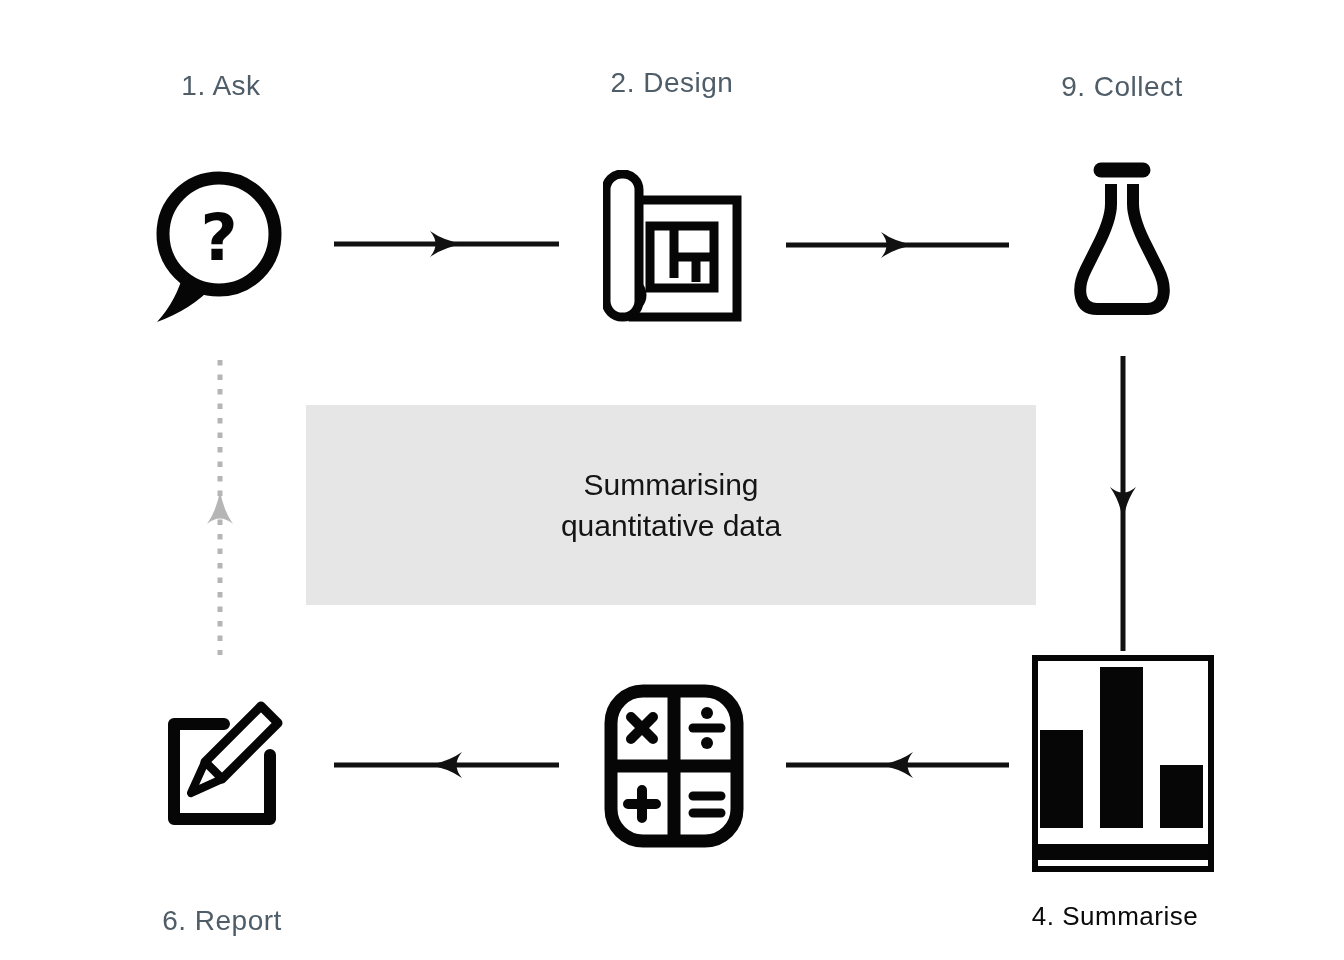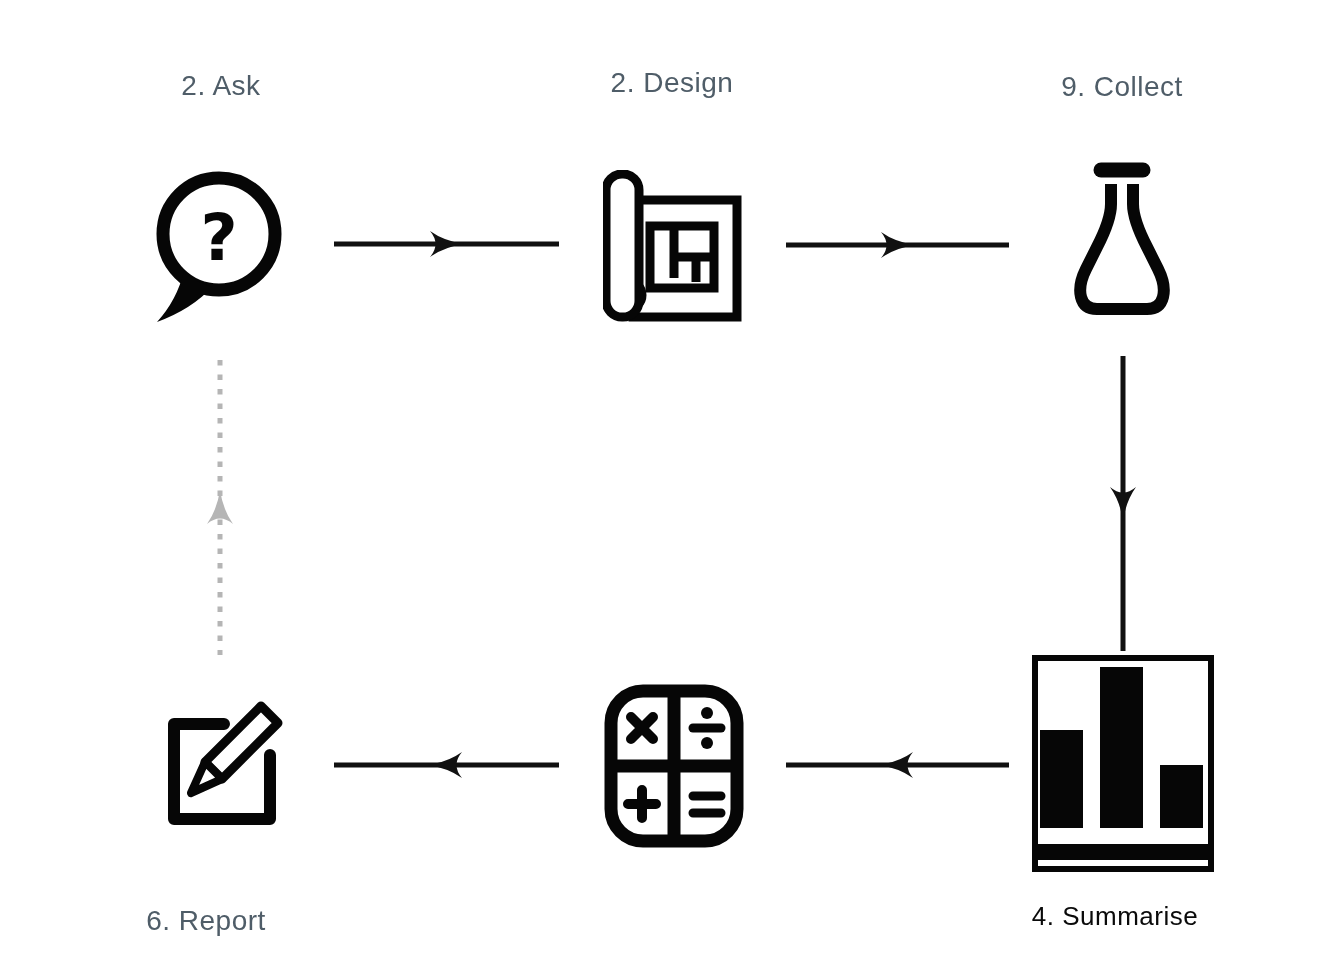--- a/index.html
+++ b/index.html
@@ -65,26 +65,30 @@
     stroke: var(--arrow-dotted, #b5b5b5);
     stroke-dasharray: 5.5 9;
   }
   .arr-head.dotted { fill: var(--arrow-dotted, #b5b5b5); }
 </style>
 </head>
 <body style="--background: #ffffff; --label: #4f5d68; --label-highlight: #0a0a0a; --icon: #060606; --arrow: #111111; --arrow-dotted: #b5b5b5; --box-bg: #e6e6e6; --box-text: #141414;">
 
 <div class="canvas">
 
-  <div class="step-label" style="left:71px; top:70px;">2. Ask</div>
+  <div class="step-label" style="left:71px; top:70px;">1. Ask</div>
   <div class="step-label" style="left:522px; top:67px;">2. Design</div>
   <div class="step-label" style="left:972px; top:71px;">9. Collect</div>
   <div class="step-label highlight" style="left:940px; top:901px;">4. Summarise</div>
-  <div class="step-label" style="left:56px; top:905px;">6. Report</div>
+  <div class="step-label" style="left:72px; top:905px;">6. Report</div>
 
+  <div class="center-box">
+    <div class="box-line">Summarising</div>
+    <div class="box-line">quantitative data</div>
+  </div>
 
   <svg class="abs icon-svg" style="left:152px; top:170px;" width="135" height="155" viewBox="0 0 135 155">
     <circle class="st" cx="67" cy="64" r="56" stroke-width="13"></circle>
     <path class="fl" d="M 32 101 Q 25 130 5 152 Q 40 139 60 117 Q 44 112 32 101 Z"></path>
     <text x="67" y="90" font-size="64" text-anchor="middle">?</text>
   </svg>
 
   <svg class="abs icon-svg" style="left:603px; top:170px;" width="140" height="152" viewBox="0 0 140 152">
     <rect class="stw" x="30" y="30" width="104" height="117" stroke-width="9"></rect>
     <circle class="stw" cx="25" cy="125" r="14" stroke-width="9"></circle>

